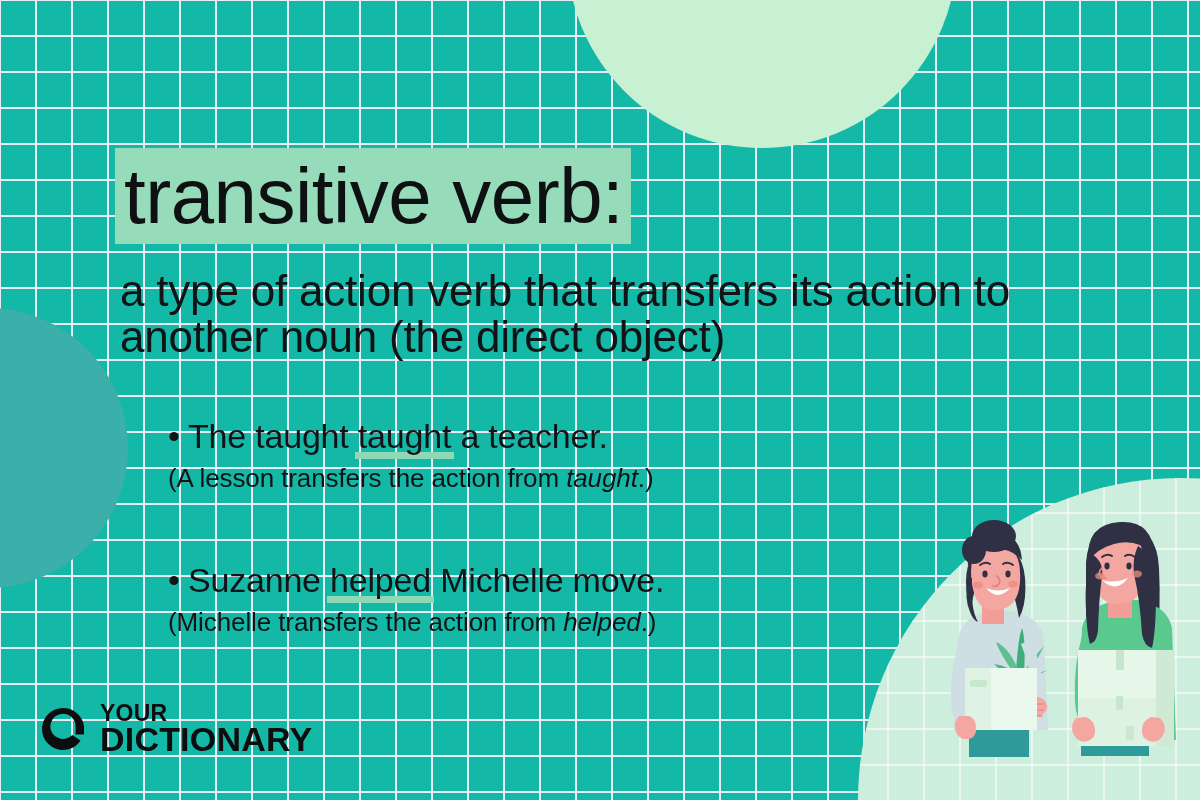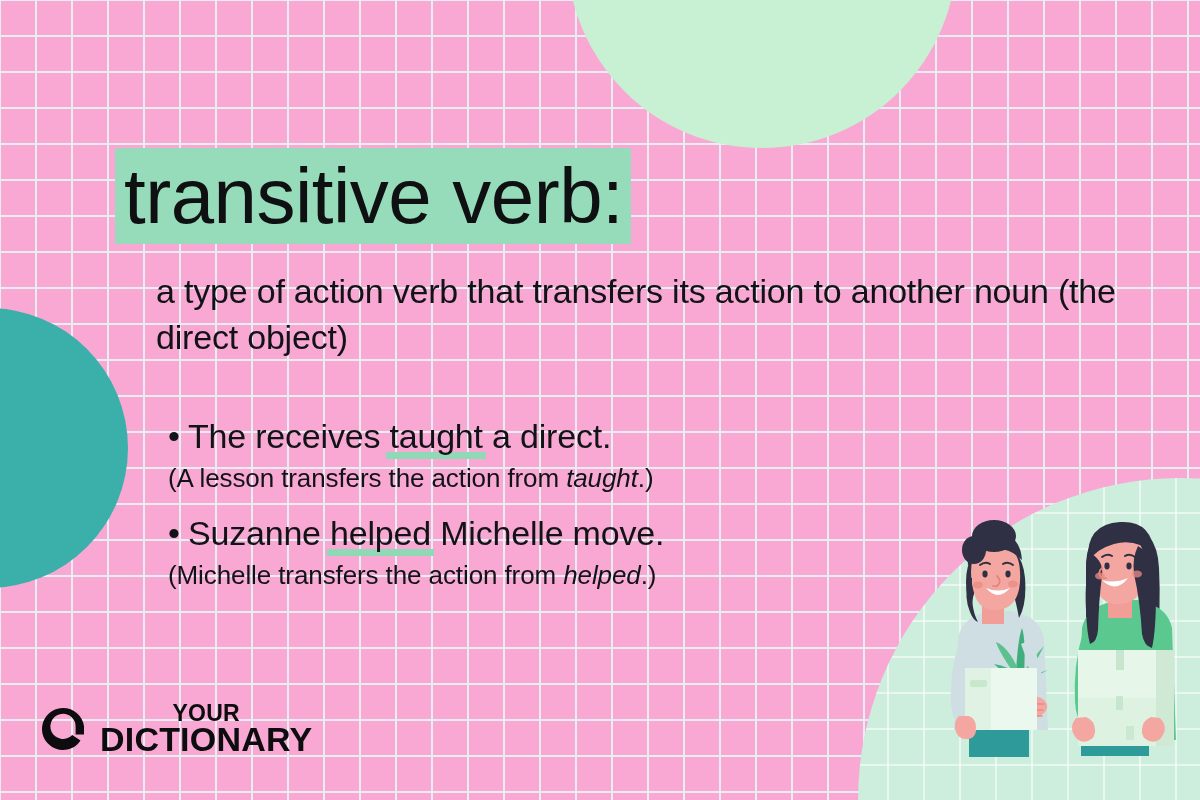--- a/index.html
+++ b/index.html
@@ -7,21 +7,21 @@
   html, body {
     width:1200px; height:800px;
     overflow:hidden;
     background:#ffffff;
     font-family:"Liberation Sans", sans-serif;
   }
 
   #canvas {
     position:relative;
     width:1200px; height:800px;
-    background:#f9a8d4;
+    background:#14b8a6;
     overflow:hidden;
   }
 
   
   #grid {
     position:absolute; inset:0;
     background-image:
       linear-gradient(to right, #e9eef2 1.6px, transparent 1.6px),
       linear-gradient(to bottom, #e9eef2 1.6px, transparent 1.6px);
     background-size:36px 36px;
@@ -78,30 +78,29 @@
     line-height:96px;
     font-weight:400;
     letter-spacing:-0.5px;
     padding:0 8px 0 9px;
     white-space:nowrap;
   }
 
   #definition {
     position:absolute; left:120px; top:268px;
     width:970px;
-    font-size:34px;
+    font-size:44px;
     line-height:46px;
     color:#111316;
     letter-spacing:-0.2px;
-    margin-left:36px;
   }
 
   .example-group { position:absolute; left:168px; }
   #group-1 { top:414px; }
-  #group-2 { top:511px; }
+  #group-2 { top:558px; }
 
   .example-line {
     font-size:34px;
     line-height:44px;
     color:#111316;
     letter-spacing:-0.2px;
     white-space:nowrap;
   }
   .bullet {
     display:inline-block;
@@ -135,21 +134,20 @@
   
   #logo {
     position:absolute; z-index:6;
     left:40px; top:703px;
     display:flex; align-items:center; gap:14px;
   }
   #logo-mark { display:block; }
   #logo-words {
     display:flex; flex-direction:column;
     line-height:0.92;
-    align-items:center;
   }
   #logo-words span {
     font-family:"Liberation Sans", sans-serif;
     font-weight:bold;
     color:#0d0d0f;
     letter-spacing:0.2px;
   }
   #logo-your { font-size:23px; }
   #logo-dict { font-size:34px; }
 
@@ -285,21 +283,21 @@
   <div id="content">
 
     <div id="term-wrap">
       <span id="term">transitive verb:</span>
     </div>
 
     <div id="definition">a type of action verb that transfers its action to another noun (the direct object)</div>
 
     <div class="example-group" id="group-1">
       <div class="example-line">
-        <span class="bullet">•</span><span>The receives </span><span class="hl-underline">taught</span><span> a direct.</span>
+        <span class="bullet">•</span><span>The taught </span><span class="hl-underline">taught</span><span> a teacher.</span>
       </div>
       <div class="explanation">
         <span>(A lesson transfers the action from </span><em>taught</em><span>.)</span>
       </div>
     </div>
 
     <div class="example-group" id="group-2">
       <div class="example-line">
         <span class="bullet">•</span><span>Suzanne </span><span class="hl-underline">helped</span><span> Michelle move.</span>
       </div>

